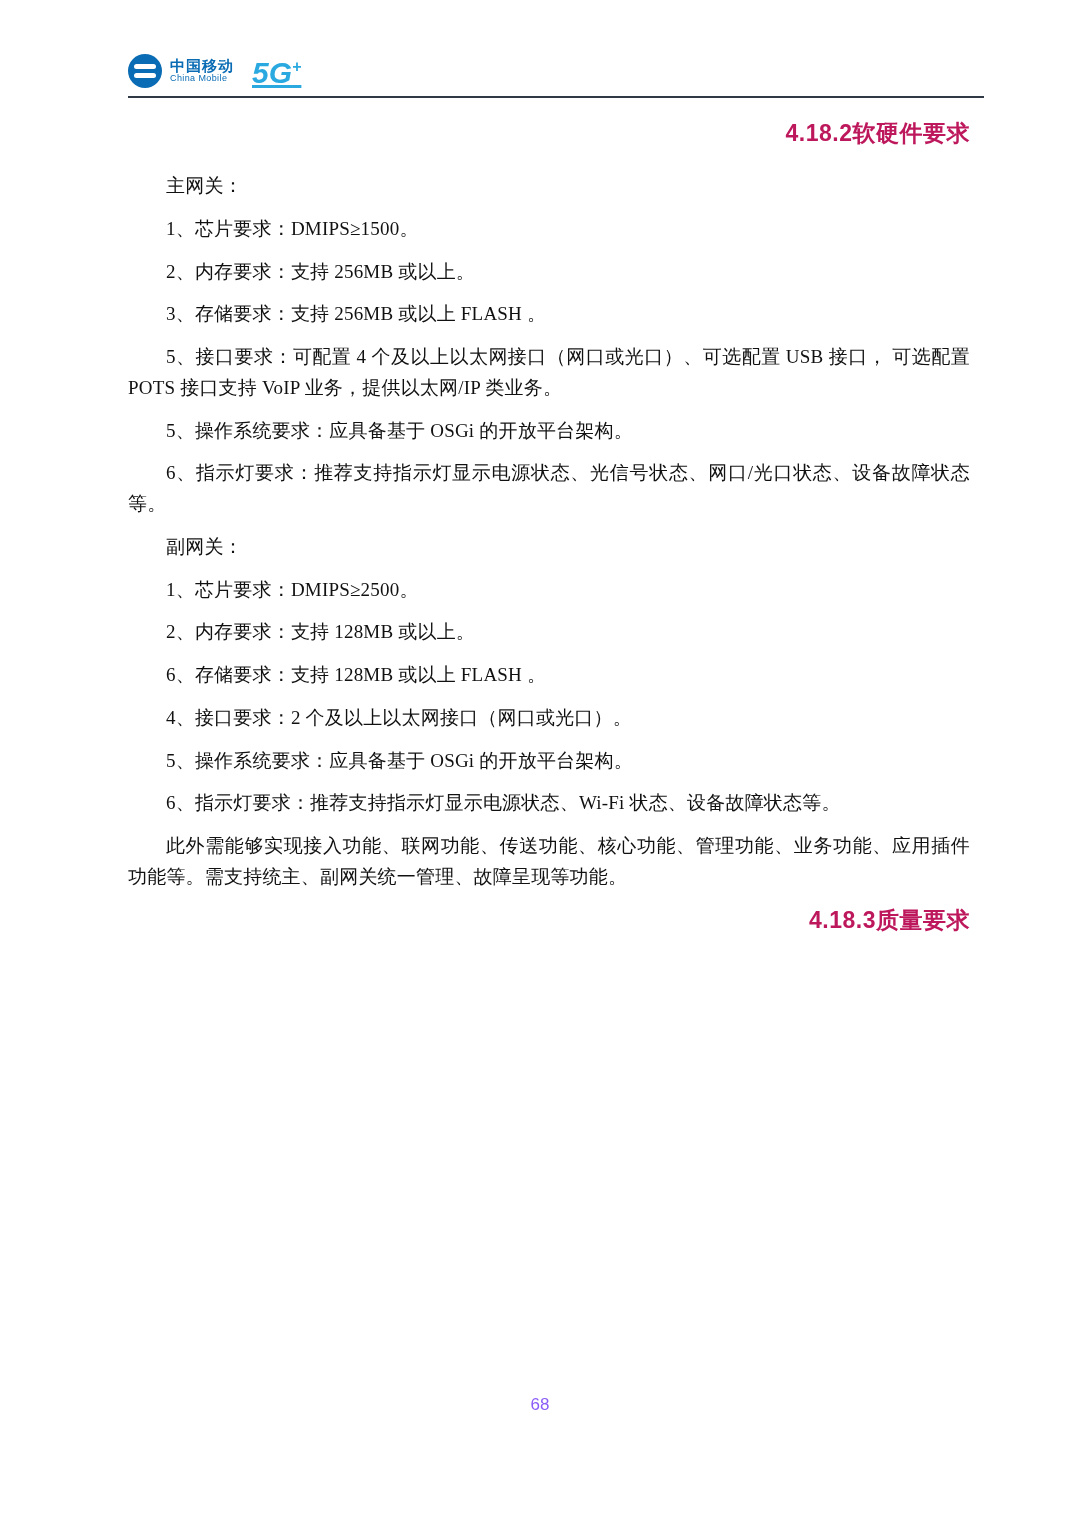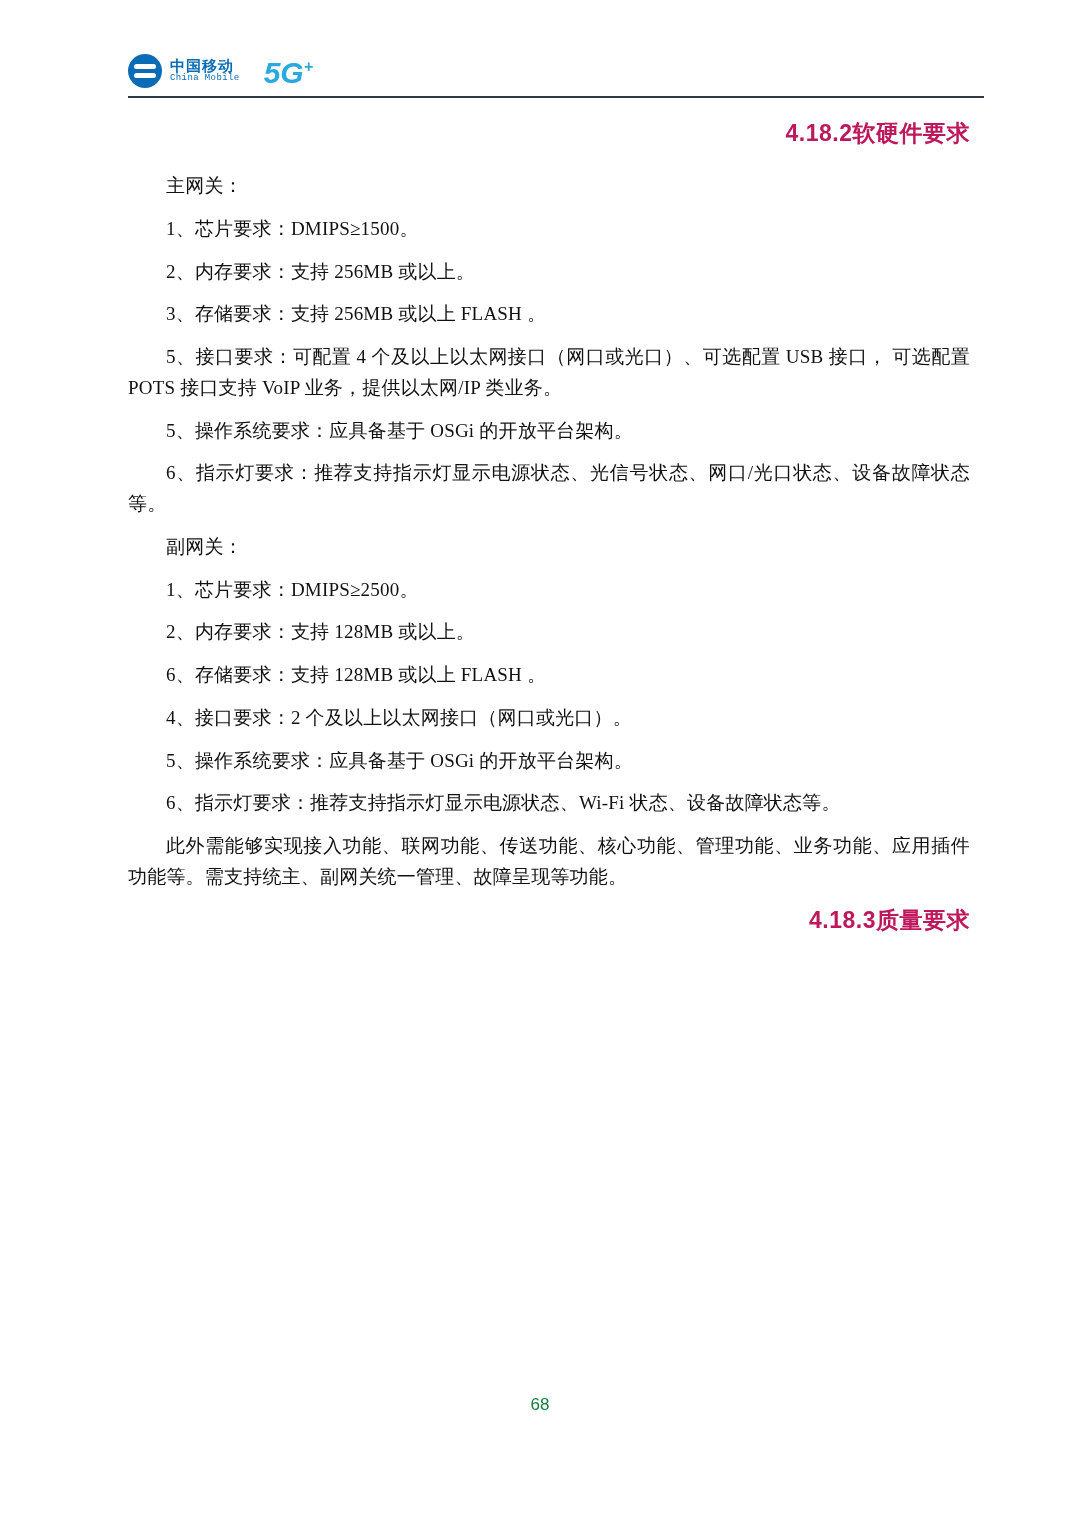--- a/index.html
+++ b/index.html
@@ -71,35 +71,36 @@
     margin-left: 2px;
   }
   .logo-text .cn {
     font-family: "Liberation Sans", sans-serif;
     font-size: 15px;
     color: #0a6cb4;
     letter-spacing: 1px;
     font-weight: bold;
   }
   .logo-text .en {
-    font-family: Liberation Mono, monospace;
+    font-family: Liberation Sans, sans-serif;
     font-size: 9px;
     color: #0a6cb4;
     letter-spacing: 0.4px;
   }
   .logo-5g {
     font-family: "Liberation Sans", sans-serif;
     font-size: 30px;
     font-weight: bold;
     font-style: italic;
     color: #2aa9e0;
-    margin-left: 18px;
+    margin-left: 12px;
     line-height: 1;
     position: relative;
     top: 2px;
+    text-decoration: underline;
   }
   .logo-5g .plus {
     font-size: 16px;
     vertical-align: super;
     color: #2aa9e0;
   }
   .header-rule {
     position: absolute;
     left: 0;
     right: 0;
@@ -139,21 +140,21 @@
     margin-top: 26px;
   }
   .pagenum {
     position: absolute;
     bottom: 112px;
     left: 0;
     right: 0;
     text-align: center;
     font-family: "Liberation Sans", sans-serif;
     font-size: 17px;
-    color: #15803d;
+    color: #8b5cf6;
   }
 </style>
 </head>
 <body>
 
 <div class="page">
 
   <div class="header">
     <div class="logo-wrap">
       <div class="logo-mark"></div>

